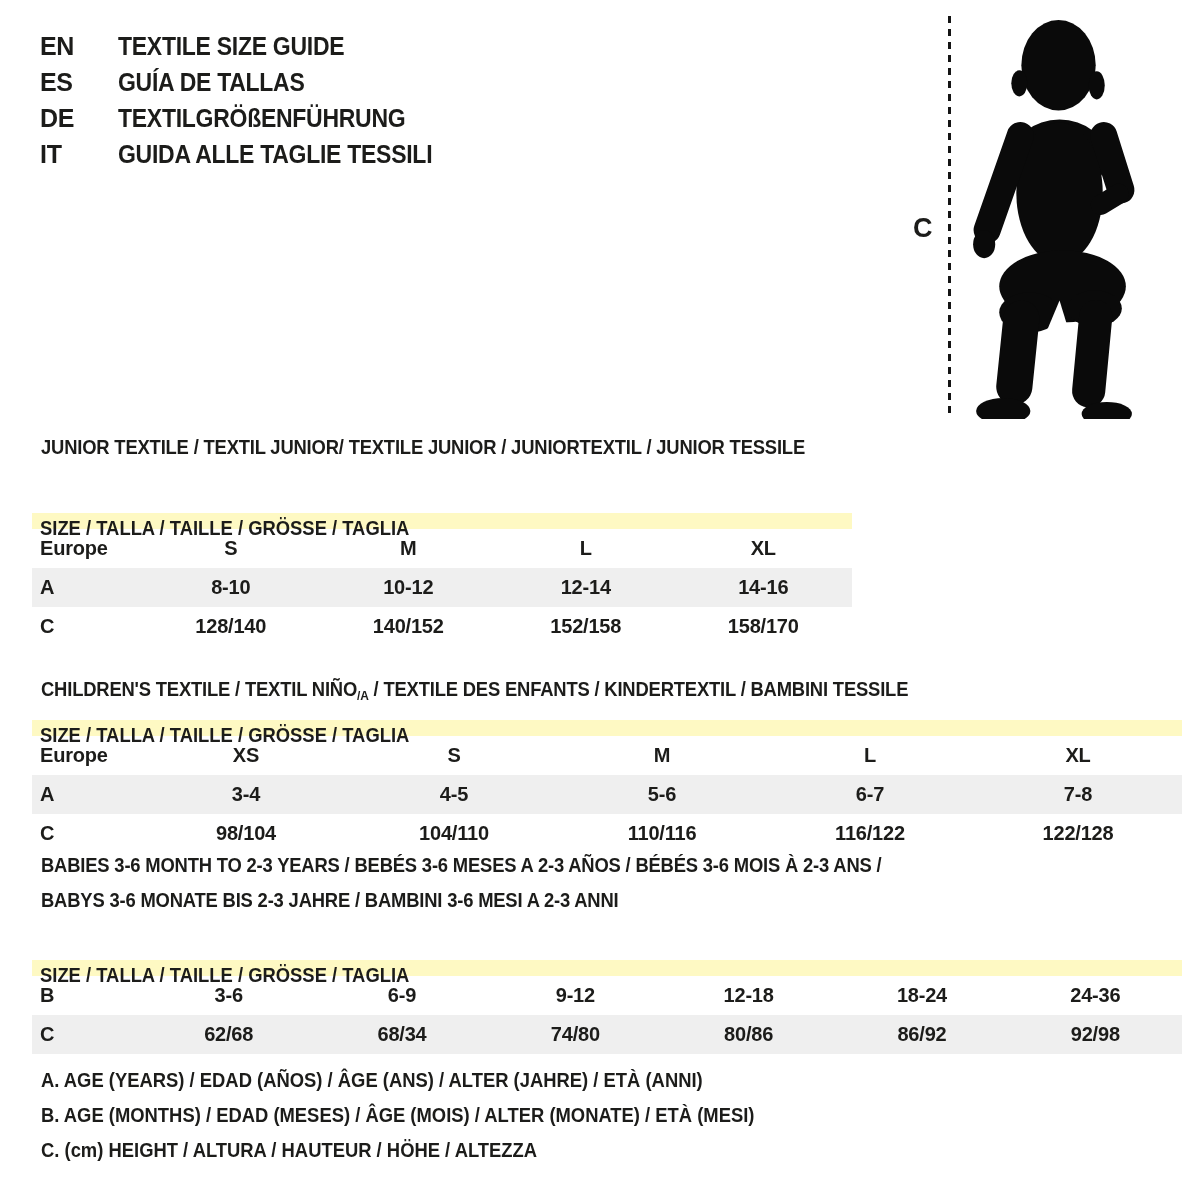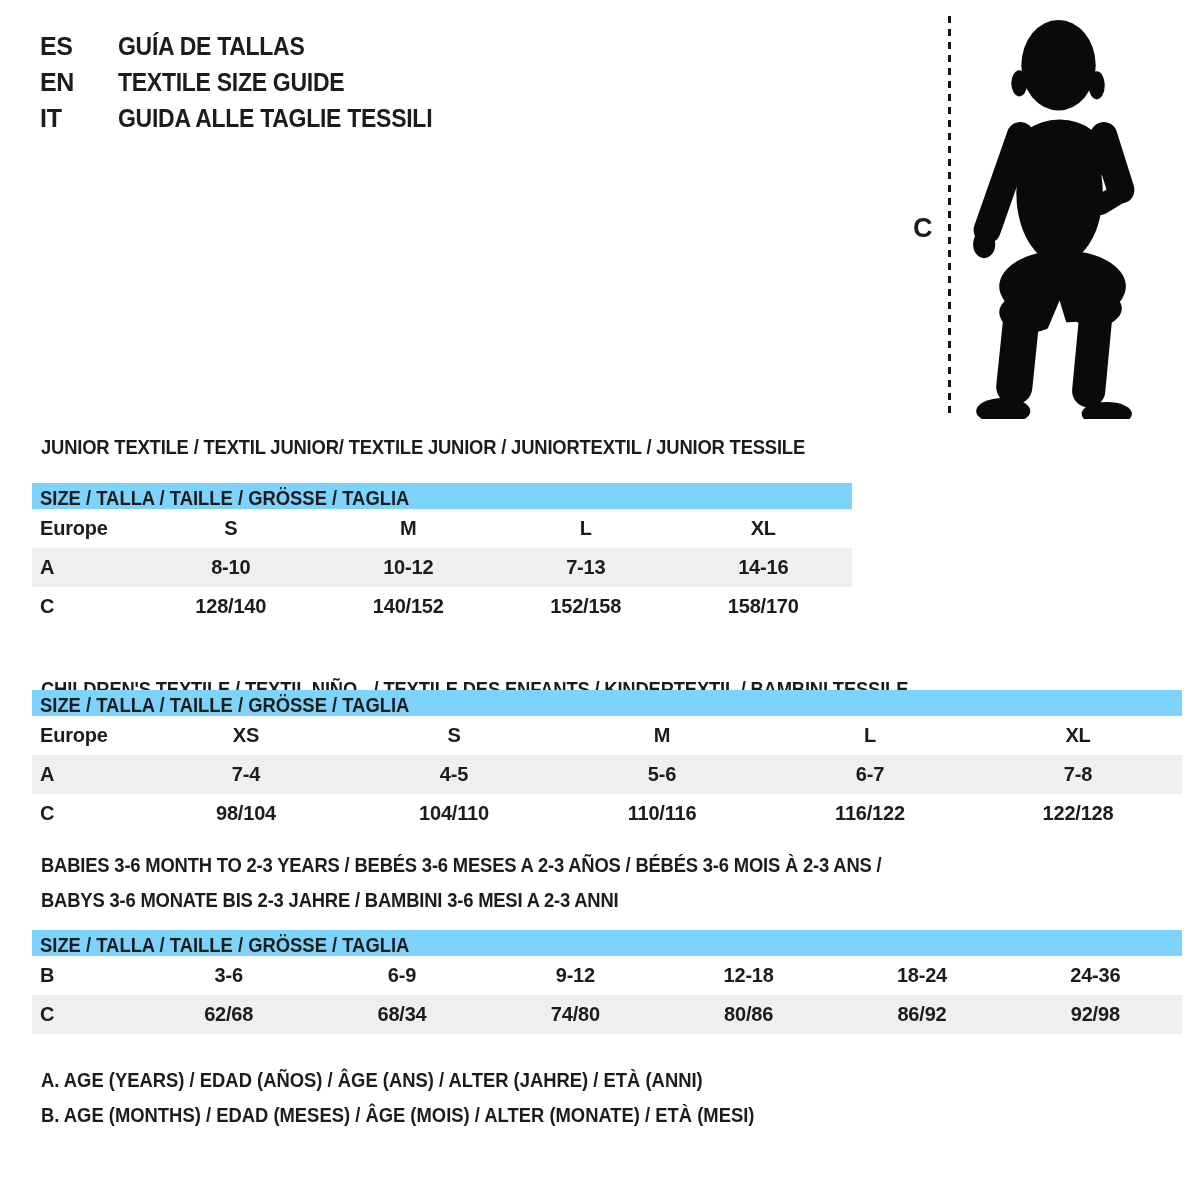--- a/index.html
+++ b/index.html
@@ -22,39 +22,43 @@
   }
   .measure-label{position:absolute;left:913px;top:213px;font-size:27px;}
   .baby-svg{position:absolute;left:965px;top:17px;}
 
   
   .section-title{position:absolute;left:41px;font-size:20px;letter-spacing:-0.2px;white-space:nowrap;}
   .title-sub{font-size:13px;vertical-align:-4px;}
   .babies-title{line-height:35px;}
 
   .size-table{position:absolute;left:32px;}
-  .size-hdr{height:26px;background:#7dd3fc;font-size:20px;line-height:30px;padding-left:8px;box-sizing:border-box;}
+  .size-hdr{height:16px;background:#fef9c3;font-size:20px;line-height:30px;padding-left:8px;box-sizing:border-box;margin-top:30px;}
   .trow{display:flex;height:39px;align-items:center;font-size:20px;letter-spacing:-0.2px;}
   .trow.shaded{background:#efefef;}
   .tlabel{width:110px;padding-left:8px;box-sizing:border-box;text-align:left;}
   .tcell{flex:1;text-align:center;}
 
   .legend{position:absolute;left:41px;top:1063px;font-size:20px;line-height:35px;}
 </style>
 </head>
 <body>
 
 <div class="lang-block">
   <div class="lang-row">
+    <span class="lang-code">EN</span>
+    <span class="cond">TEXTILE SIZE GUIDE</span>
+  </div>
+  <div class="lang-row">
     <span class="lang-code">ES</span>
     <span class="cond">GUÍA DE TALLAS</span>
   </div>
   <div class="lang-row">
-    <span class="lang-code">EN</span>
-    <span class="cond">TEXTILE SIZE GUIDE</span>
+    <span class="lang-code">DE</span>
+    <span class="cond">TEXTILGRÖßENFÜHRUNG</span>
   </div>
   <div class="lang-row">
     <span class="lang-code">IT</span>
     <span class="cond">GUIDA ALLE TAGLIE TESSILI</span>
   </div>
 </div>
 
 <div class="measure-label">C</div>
 <div class="measure-line"></div>
 <svg class="baby-svg" width="175" height="402" viewBox="0 0 170 400" aria-hidden="true">
@@ -90,21 +94,21 @@
     <span class="tlabel">Europe</span>
     <span class="tcell">S</span>
     <span class="tcell">M</span>
     <span class="tcell">L</span>
     <span class="tcell">XL</span>
   </div>
   <div class="trow shaded">
     <span class="tlabel">A</span>
     <span class="tcell">8-10</span>
     <span class="tcell">10-12</span>
-    <span class="tcell">7-13</span>
+    <span class="tcell">12-14</span>
     <span class="tcell">14-16</span>
   </div>
   <div class="trow">
     <span class="tlabel">C</span>
     <span class="tcell">128/140</span>
     <span class="tcell">140/152</span>
     <span class="tcell">152/158</span>
     <span class="tcell">158/170</span>
   </div>
 </div>
@@ -119,21 +123,21 @@
   <div class="trow">
     <span class="tlabel">Europe</span>
     <span class="tcell">XS</span>
     <span class="tcell">S</span>
     <span class="tcell">M</span>
     <span class="tcell">L</span>
     <span class="tcell">XL</span>
   </div>
   <div class="trow shaded">
     <span class="tlabel">A</span>
-    <span class="tcell">7-4</span>
+    <span class="tcell">3-4</span>
     <span class="tcell">4-5</span>
     <span class="tcell">5-6</span>
     <span class="tcell">6-7</span>
     <span class="tcell">7-8</span>
   </div>
   <div class="trow">
     <span class="tlabel">C</span>
     <span class="tcell">98/104</span>
     <span class="tcell">104/110</span>
     <span class="tcell">110/116</span>
@@ -166,13 +170,14 @@
     <span class="tcell">74/80</span>
     <span class="tcell">80/86</span>
     <span class="tcell">86/92</span>
     <span class="tcell">92/98</span>
   </div>
 </div>
 
 <div class="legend">
   <div><span class="cond">A. AGE (YEARS) / EDAD (AÑOS) / ÂGE (ANS) / ALTER (JAHRE) / ETÀ (ANNI)</span></div>
   <div><span class="cond">B. AGE (MONTHS) / EDAD (MESES) / ÂGE (MOIS) / ALTER (MONATE) / ETÀ (MESI)</span></div>
+  <div><span class="cond">C. (cm) HEIGHT / ALTURA / HAUTEUR / HÖHE / ALTEZZA</span></div>
 </div>
 
 </body></html>

